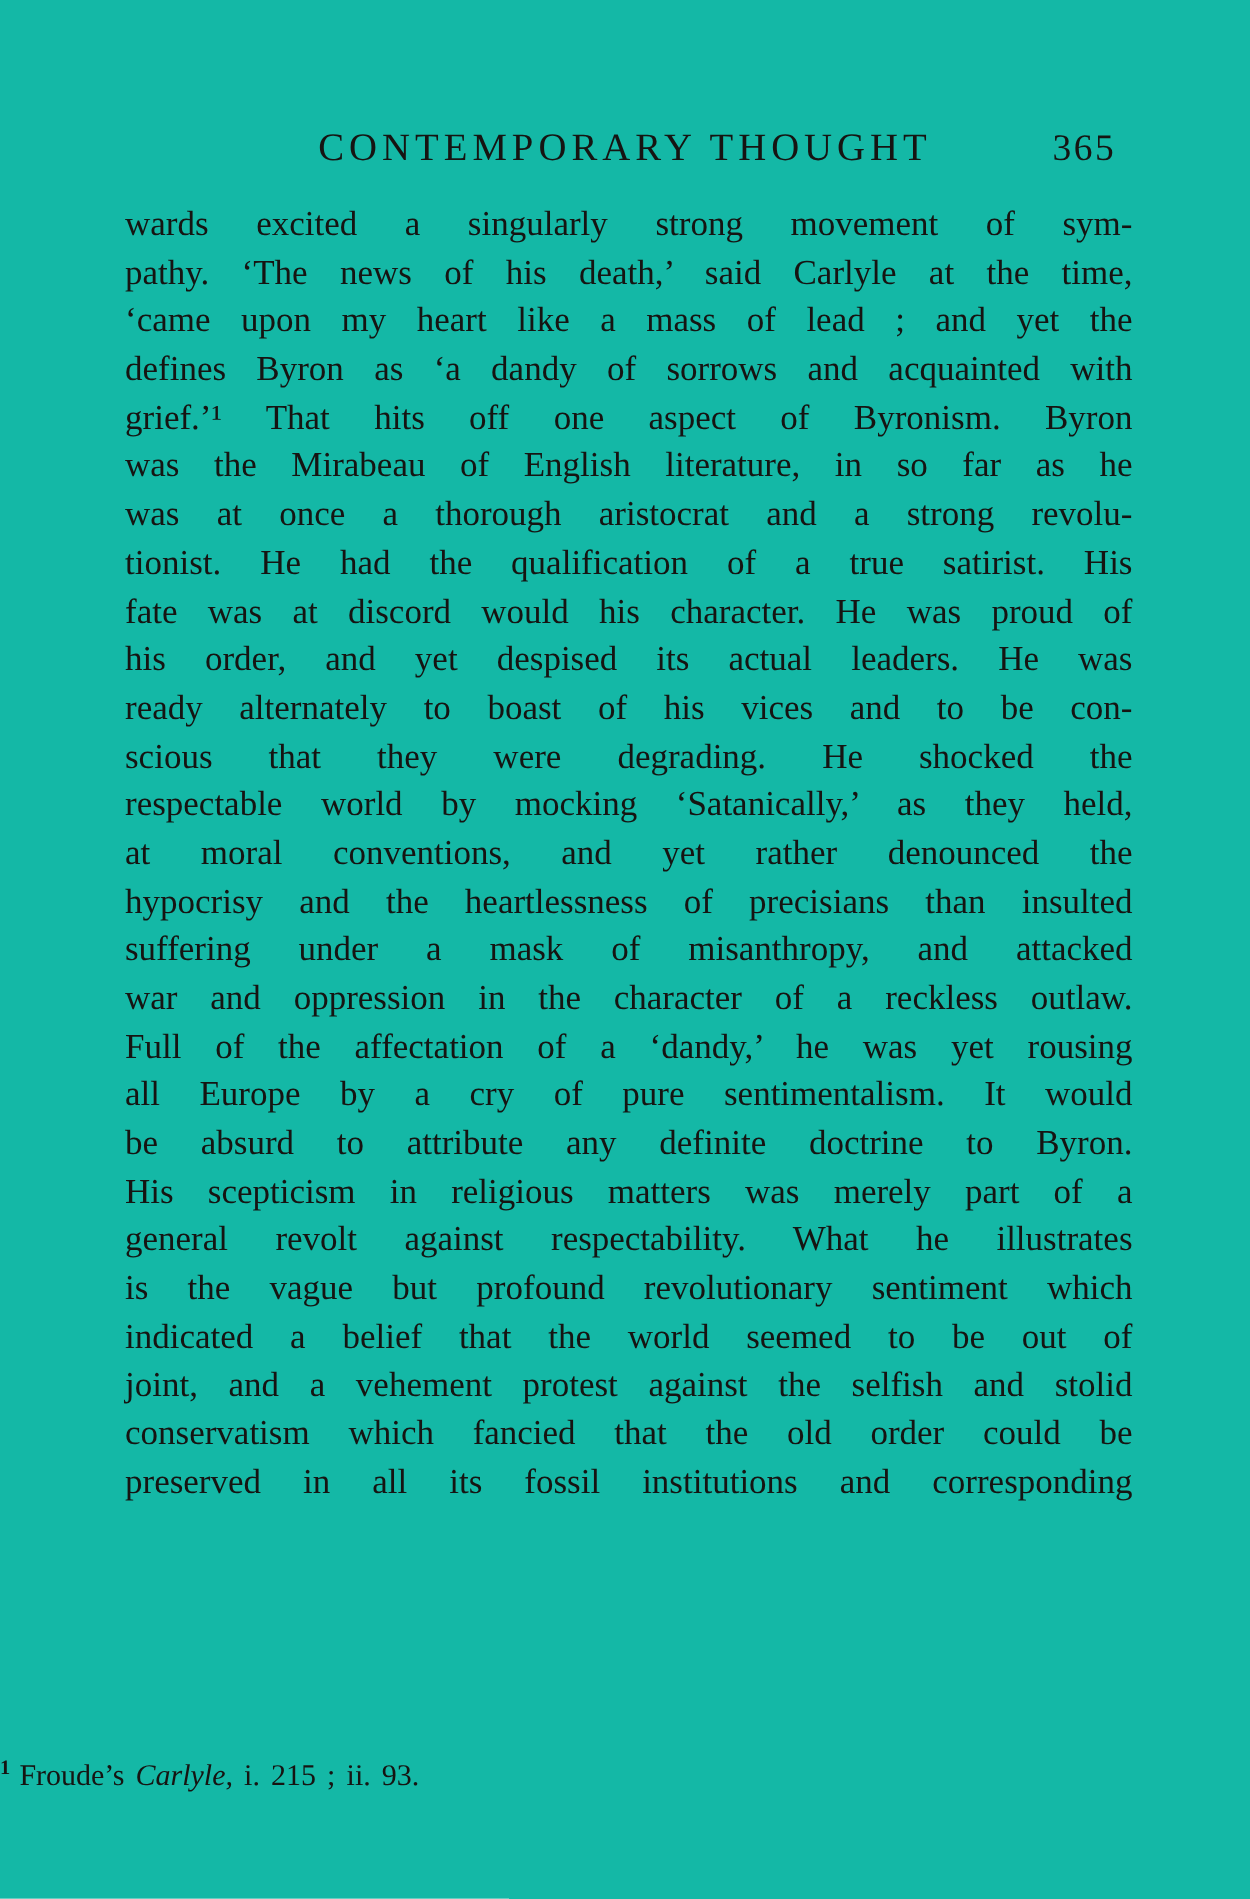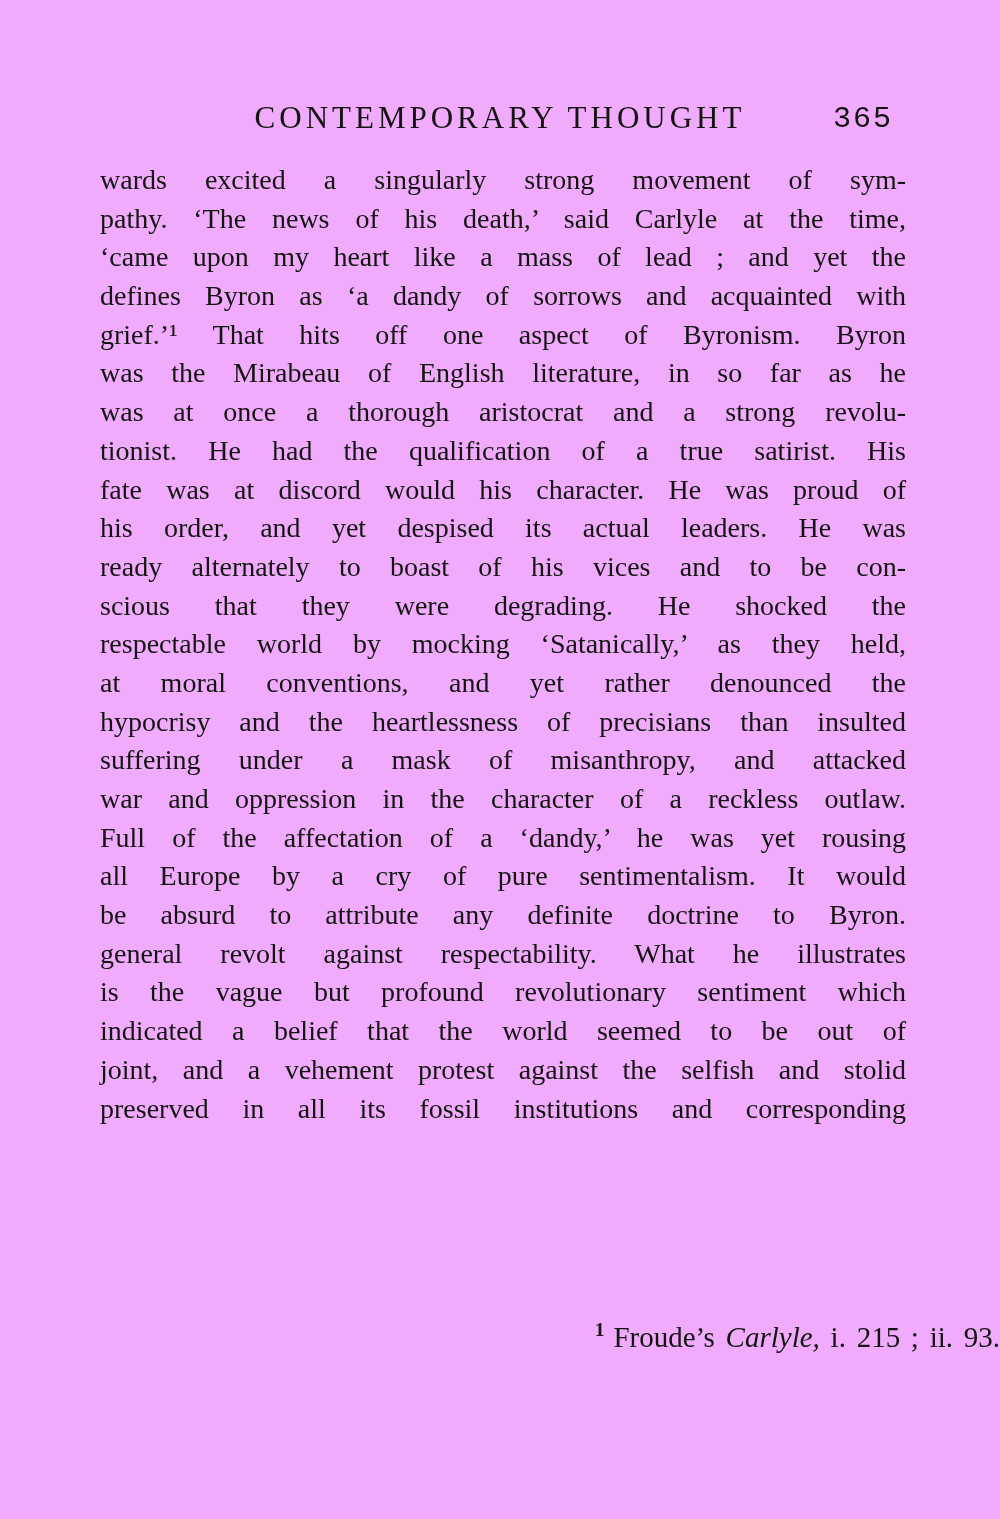--- a/index.html
+++ b/index.html
@@ -33,21 +33,20 @@
     font-size: 31px;
     letter-spacing: 4px;
     white-space: nowrap;
   }
   .page-number {
     position: absolute;
     right: 107px;
     top: 2px;
     font-size: 30px;
     letter-spacing: 2px;
-    font-family: Liberation Mono, monospace;
   }
   .body-text {
     position: absolute;
     top: 161px;
     left: 100px;
     width: 806px;
   }
   .line {
     font-size: 28px;
     line-height: 38.7px;
@@ -58,43 +57,43 @@
     white-space: nowrap-collapse: preserve;
   }
   .line {
     white-space: normal;
   }
   .line.line-last {
     text-align-last: left;
   }
   .footnote {
     position: absolute;
-    top: 1321px;
+    top: 1405px;
     left: 0;
     width: 100%;
-    text-align: right;
-    font-size: 29px;
+    text-align: left;
+    font-size: 24px;
     line-height: 32px;
     word-spacing: 0.12em;
   }
   .footnote sup {
     font-size: 0.68em;
     font-weight: 700;
     vertical-align: super;
     line-height: 0;
     margin-right: 0.45em;
   }
   .footnote .work-title {
     font-style: italic;
   }
 </style>
 </head>
 <body>
 
-<div class="page" style="background: #f0abfc; color: rgb(22, 20, 18);">
+<div class="page" style="background: #14b8a6; color: rgb(22, 20, 18);">
 
   <div class="running-header">
     <div class="header-title">CONTEMPORARY THOUGHT</div>
     <div class="page-number">365</div>
   </div>
 
   <div class="body-text">
       <div class="line">wards excited a singularly strong movement of sym-</div>
       <div class="line">pathy. ‘The news of his death,’ said Carlyle at the time,</div>
       <div class="line">‘came upon my heart like a mass of lead ; and yet the</div>
@@ -108,24 +107,26 @@
       <div class="line">ready alternately to boast of his vices and to be con-</div>
       <div class="line">scious that they were degrading. He shocked the</div>
       <div class="line">respectable world by mocking ‘Satanically,’ as they held,</div>
       <div class="line">at moral conventions, and yet rather denounced the</div>
       <div class="line">hypocrisy and the heartlessness of precisians than insulted</div>
       <div class="line">suffering under a mask of misanthropy, and attacked</div>
       <div class="line">war and oppression in the character of a reckless outlaw.</div>
       <div class="line">Full of the affectation of a ‘dandy,’ he was yet rousing</div>
       <div class="line">all Europe by a cry of pure sentimentalism. It would</div>
       <div class="line">be absurd to attribute any definite doctrine to Byron.</div>
+      <div class="line">His scepticism in religious matters was merely part of a</div>
       <div class="line">general revolt against respectability. What he illustrates</div>
       <div class="line">is the vague but profound revolutionary sentiment which</div>
       <div class="line">indicated a belief that the world seemed to be out of</div>
       <div class="line">joint, and a vehement protest against the selfish and stolid</div>
+      <div class="line">conservatism which fancied that the old order could be</div>
       <div class="line">preserved in all its fossil institutions and corresponding</div>
     </div>
 
   <div class="footnote">
     <sup>1</sup><span>Froude’s </span><span class="work-title">Carlyle,</span><span> i. 215 ; ii. 93.</span>
   </div>
 
 </div>
 
 </body></html>

